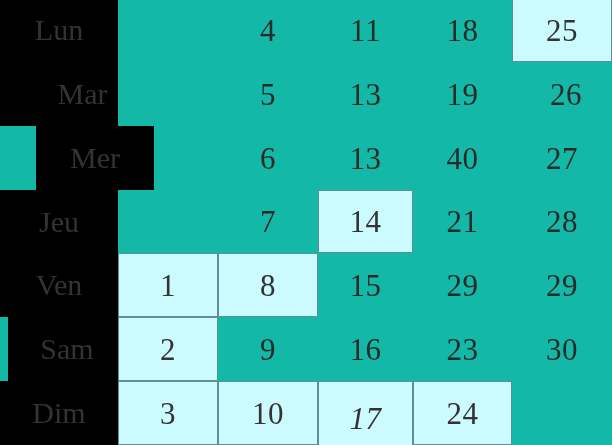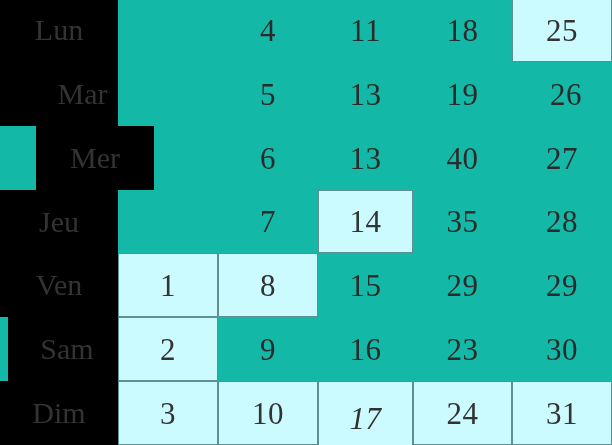--- a/index.html
+++ b/index.html
@@ -55,33 +55,32 @@
     <div class="cell" style="left: 413px; width: 99px; top: 62px; height: 64px;">19</div>
     <div class="cell" style="left: 516px; width: 100px; top: 62px; height: 64px;">26</div>
     <div class="daylabel" style="top: 126px; height: 64px; left: 0px; margin-left: 36px;">Mer</div>
     <div class="cell" style="left: 218px; width: 100px; top: 126px; height: 64px;">6</div>
     <div class="cell" style="left: 318px; width: 95px; top: 126px; height: 64px;">13</div>
     <div class="cell" style="left: 413px; width: 99px; top: 126px; height: 64px;">40</div>
     <div class="cell" style="left: 512px; width: 100px; top: 126px; height: 64px;">27</div>
     <div class="daylabel" style="top: 190px; height: 63px; left: 0px;">Jeu</div>
     <div class="cell" style="left: 218px; width: 100px; top: 190px; height: 63px;">7</div>
     <div class="cell hl" style="left: 318px; width: 95px; top: 190px; height: 63px;">14</div>
-    <div class="cell" style="left: 413px; width: 99px; top: 190px; height: 63px;">35</div>
+    <div class="cell" style="left: 413px; width: 99px; top: 190px; height: 63px;">21</div>
     <div class="cell" style="left: 512px; width: 100px; top: 190px; height: 63px;">28</div>
     <div class="daylabel" style="top: 253px; height: 64px; left: 0px;">Ven</div>
     <div class="cell hl" style="left: 118px; width: 100px; top: 253px; height: 64px;">1</div>
     <div class="cell hl" style="left: 218px; width: 100px; top: 253px; height: 64px;">8</div>
     <div class="cell" style="left: 318px; width: 95px; top: 253px; height: 64px;">15</div>
     <div class="cell" style="left: 413px; width: 99px; top: 253px; height: 64px;">29</div>
     <div class="cell" style="left: 512px; width: 100px; top: 253px; height: 64px;">29</div>
     <div class="daylabel" style="top: 317px; height: 64px; left: 0px; margin-left: 8px;">Sam</div>
     <div class="cell hl" style="left: 118px; width: 100px; top: 317px; height: 64px;">2</div>
     <div class="cell" style="left: 218px; width: 100px; top: 317px; height: 64px;">9</div>
     <div class="cell" style="left: 318px; width: 95px; top: 317px; height: 64px;">16</div>
     <div class="cell" style="left: 413px; width: 99px; top: 317px; height: 64px;">23</div>
     <div class="cell" style="left: 512px; width: 100px; top: 317px; height: 64px;">30</div>
     <div class="daylabel" style="top: 381px; height: 64px; left: 0px;">Dim</div>
     <div class="cell hl" style="left: 118px; width: 100px; top: 381px; height: 64px;">3</div>
     <div class="cell hl" style="left: 218px; width: 100px; top: 381px; height: 64px;">10</div>
     <div class="cell hl" style="left: 318px; width: 95px; top: 381px; height: 75px; font-style: italic;">17</div>
     <div class="cell hl" style="left: 413px; width: 99px; top: 381px; height: 64px;">24</div>
-    <div class="cell hl" style="left: 512px; width: 100px; top: 381px; height: 64px;">31</div>
   </div>
 
 </body></html>

